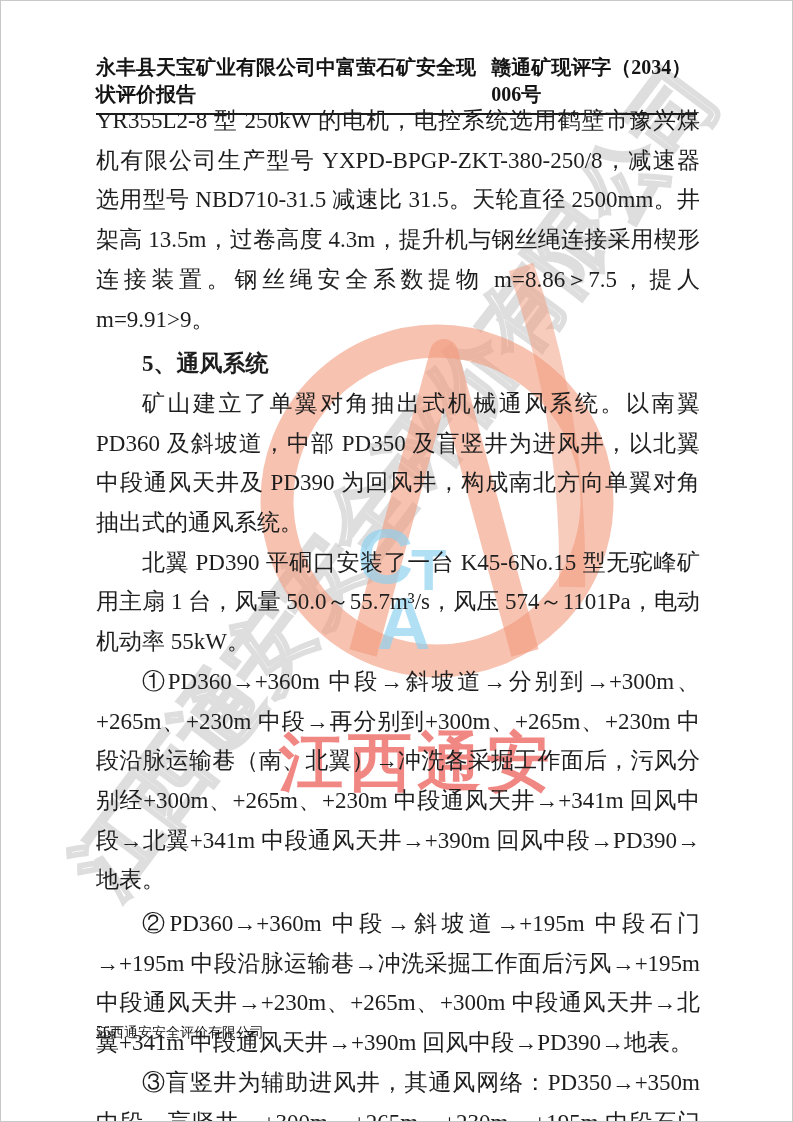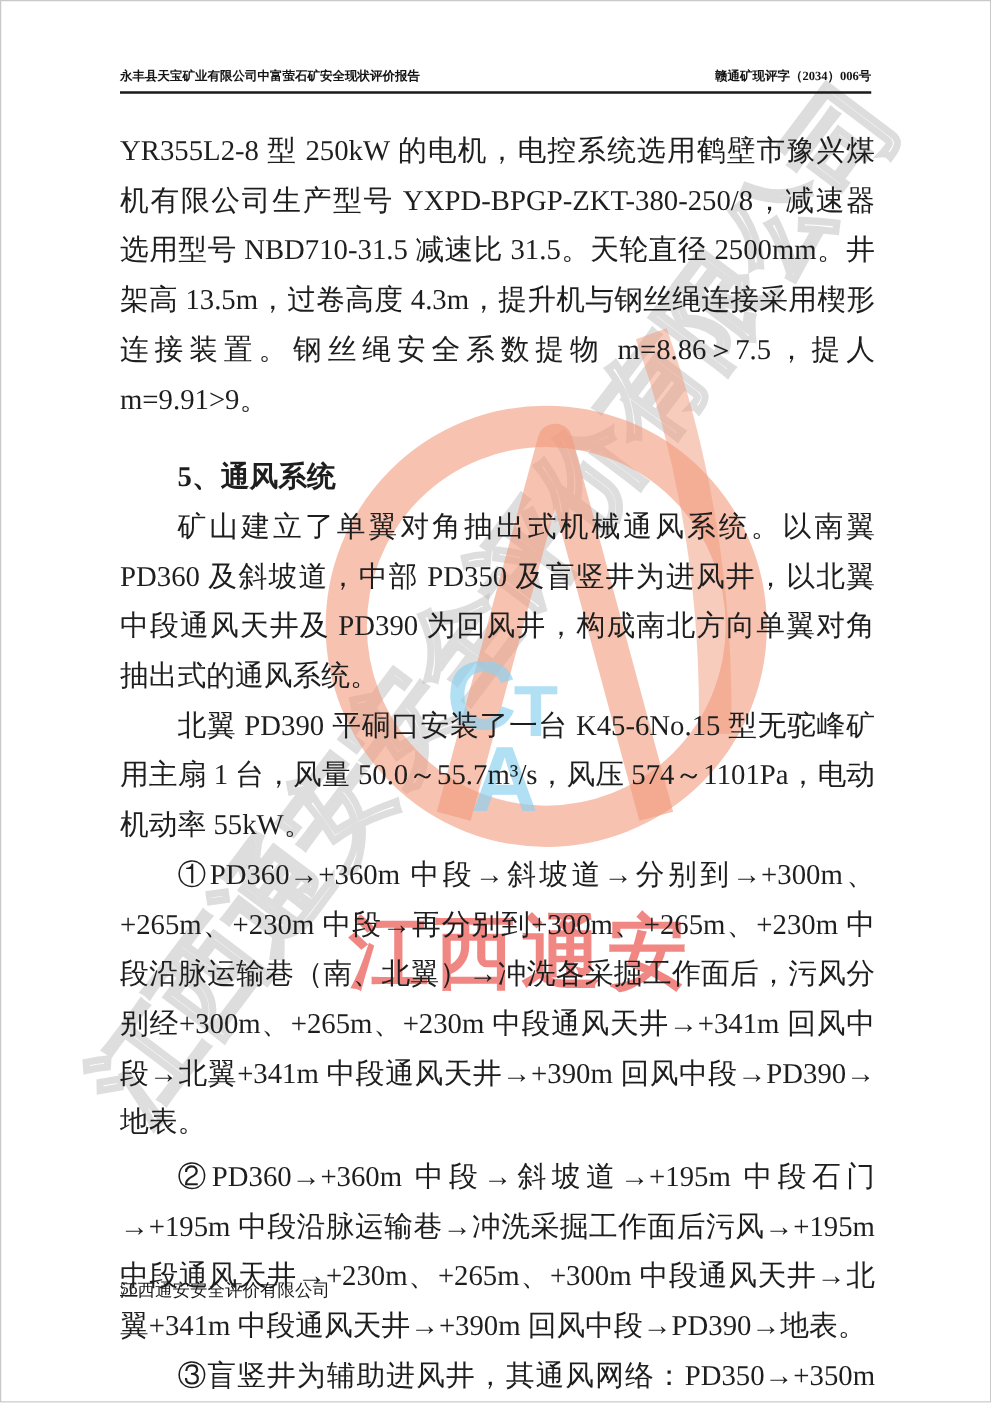--- a/index.html
+++ b/index.html
@@ -45,32 +45,32 @@
     font-size:64px;
     letter-spacing:5px;
     color:rgba(233,62,55,0.62);
     white-space:nowrap;
   }
   
   .content{position:relative;z-index:1;}
   .header{
     position:absolute;left:95px;right:95px;top:53px;
     display:flex;justify-content:space-between;align-items:flex-end;
-    font-size:10px;font-weight:600;color:#141414;
+    font-size:20px;font-weight:600;color:#141414;
     padding-bottom:5px;
     border-bottom:2px solid #1a1a1a;
   }
   .body-text{
     position:absolute;left:95px;top:100px;width:604px;
     font-size:23px;line-height:39.7px;
     text-align:justify;
   }
   .body-text p{margin:0;text-indent:2em;}
   .body-text p.no-indent{text-indent:0;}
-  .body-text p.h{font-weight:700;margin-top:23px;}
+  .body-text p.h{font-weight:700;margin-top:5px;}
   .body-text p.mt{margin-top:4px;}
   .footer{
     position:absolute;left:95px;right:95px;top:1023px;
     font-size:14px;color:#1a1a1a;
   }
   .footer .company{position:absolute;left:0;top:0;}
   .footer .pageno{position:absolute;left:0;right:0;top:0;text-decoration:underline;}
 </style>
 </head>
 <body>

